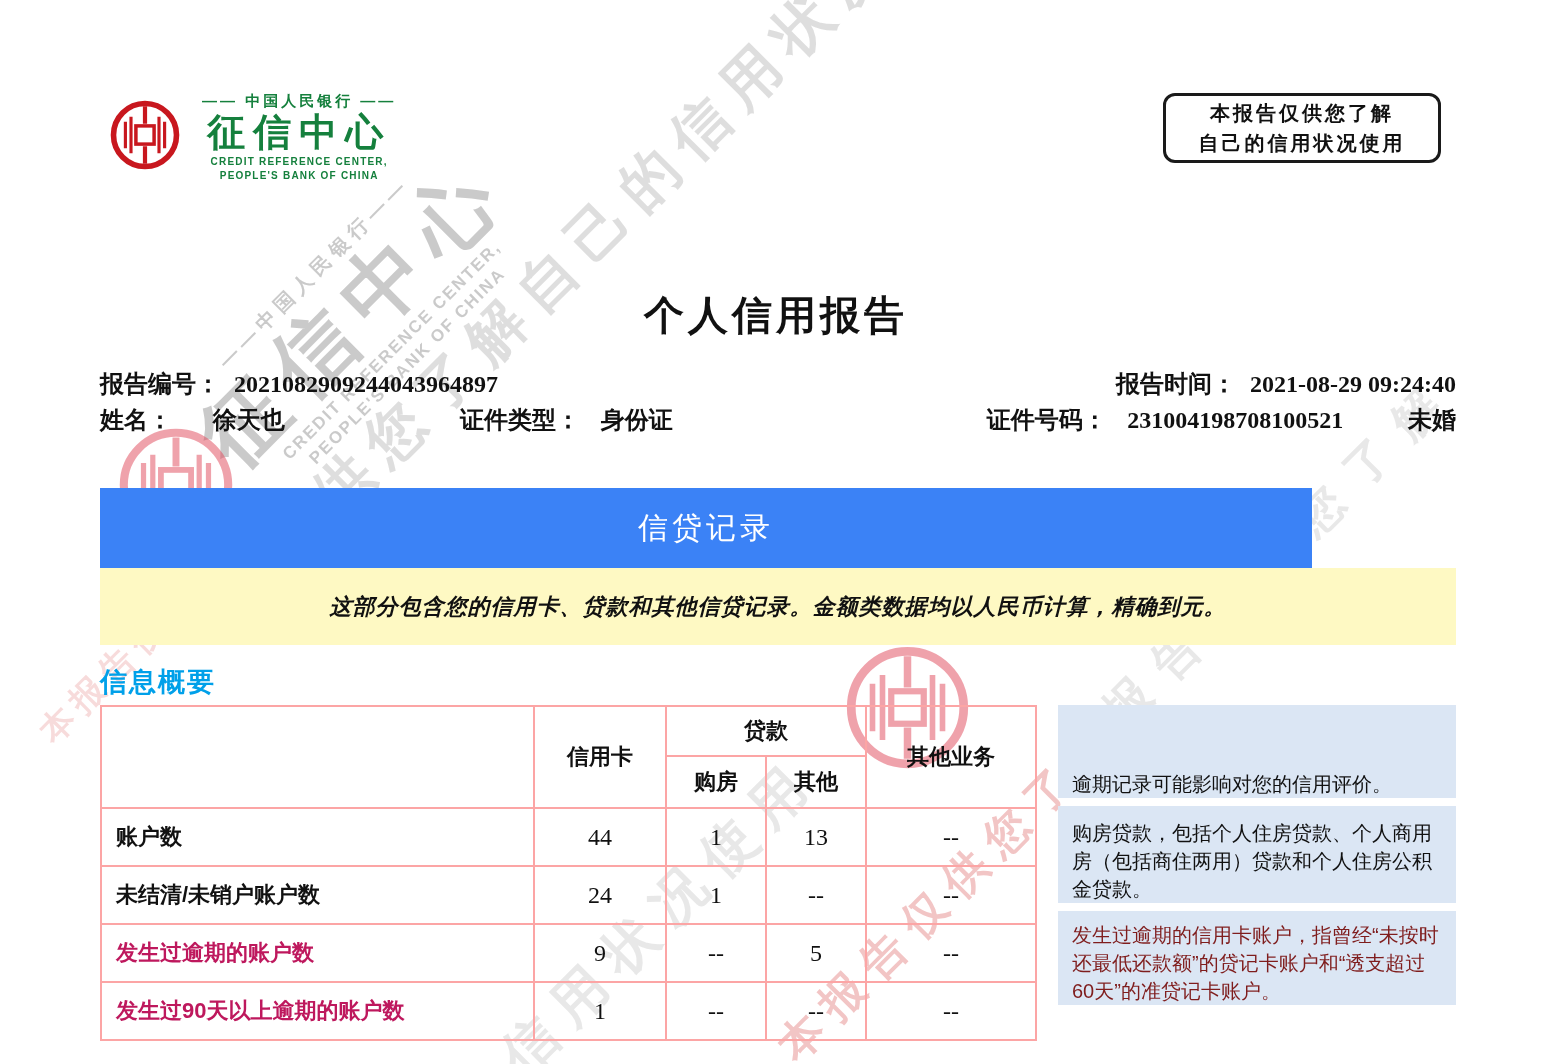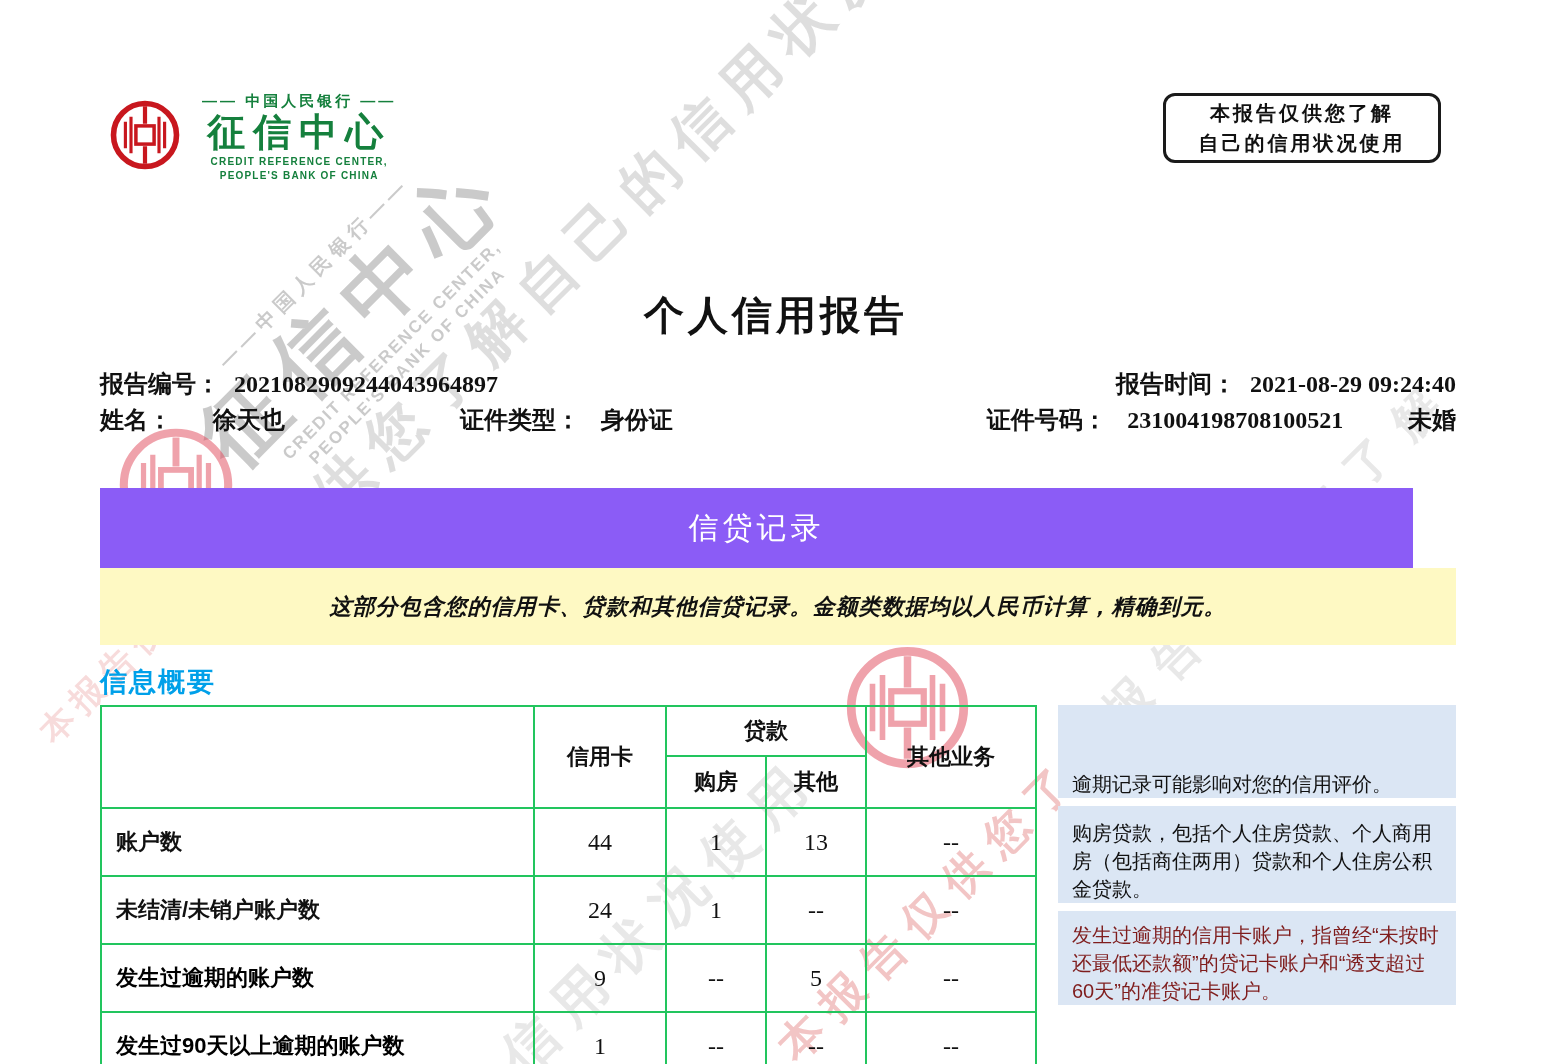--- a/index.html
+++ b/index.html
@@ -46,39 +46,39 @@
   .meta { position:absolute; left:100px; top:372px; width:1356px; font-size:24px; font-weight:bold; }
   .meta-row { display:flex; align-items:baseline; line-height:1.0; margin-bottom:12px; white-space:nowrap; }
   .meta .num { font-family:"Liberation Serif","DejaVu Serif",serif; }
   .g1 { width:360px; }
   .val-gap { margin-left:14px; }
   .name-gap { margin-left:34px; }
   .marital { margin-left:58px; }
   .push-right { margin-left:auto; }
 
   
-  .banner { position:absolute; left:100px; top:488px; width:1313px; height:80px; background:#8b5cf6;
+  .banner { position:absolute; left:100px; top:488px; width:1212px; height:80px; background:#3b82f6;
     display:flex; align-items:center; justify-content:center; }
   .banner-title { color:#ffffff; font-size:30px; letter-spacing:4px; font-weight:500; }
   .desc-strip { position:absolute; left:100px; top:568px; width:1356px; height:77px; background:#fef9c3;
     display:flex; align-items:center; justify-content:center; }
   .desc-strip div { font-size:22px; font-weight:bold; font-style:italic; letter-spacing:1px; }
 
   
   .sum-heading { position:absolute; left:100px; top:664px; font-size:27px; font-weight:bold; color:#00a0e9; letter-spacing:2px; }
 
   
   .sum-table { position:absolute; left:100px; top:705px; border-collapse:collapse; table-layout:fixed; width:935px; background:transparent; }
-  .sum-table td { border:2px solid #22c55e; vertical-align:middle; background:transparent; }
+  .sum-table td { border:2px solid #fca5a5; vertical-align:middle; background:transparent; }
   .sum-table .hdr { text-align:center; font-size:22px; font-weight:bold; }
   .sum-table .rh1 td { height:50px; }
   .sum-table .rh2 td { height:52px; }
-  .sum-table .data td { height:68px; }
+  .sum-table .data td { height:58px; }
   .sum-table .lbl { font-size:22px; font-weight:bold; padding-left:14px; }
-  .sum-table .lbl.red { color:#000000; }
+  .sum-table .lbl.red { color:#be185d; }
   .sum-table .val { text-align:center; font-family:"Liberation Serif","DejaVu Serif",serif; font-size:24px; }
 
   
   .note { position:absolute; left:1058px; width:398px; background:#dbe6f4;
     display:flex; align-items:flex-end; padding:0 14px; font-size:20px; line-height:1.4; }
   .note1 { top:705px; height:93px; }
   .note2 { top:806px; height:97px; }
   .note3 { top:911px; height:94px; color:#7f1d1d; }
 </style>
 </head>

